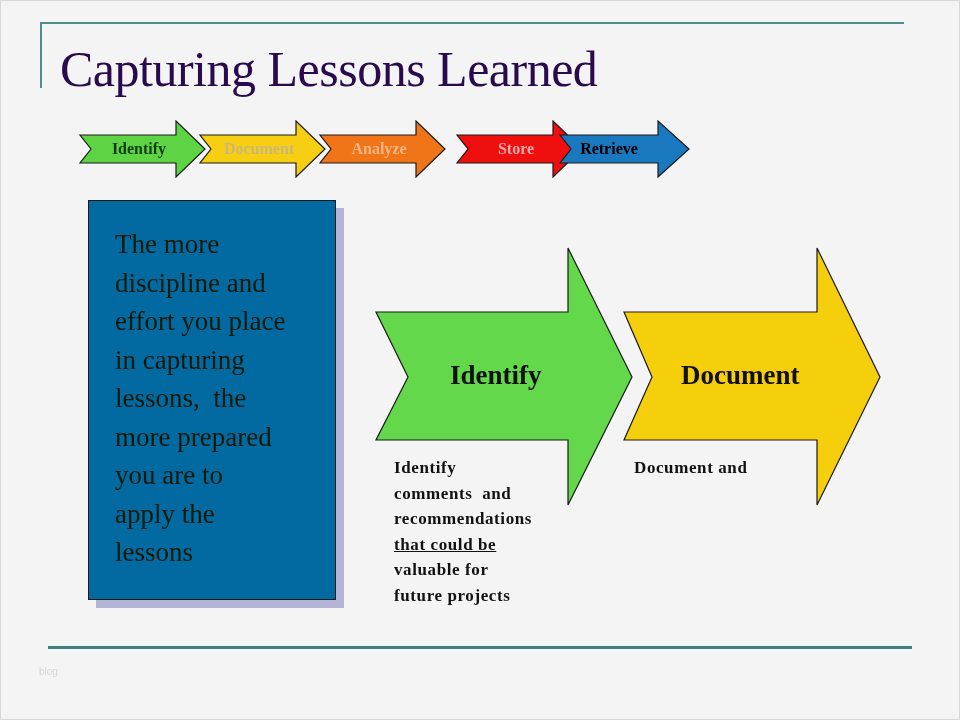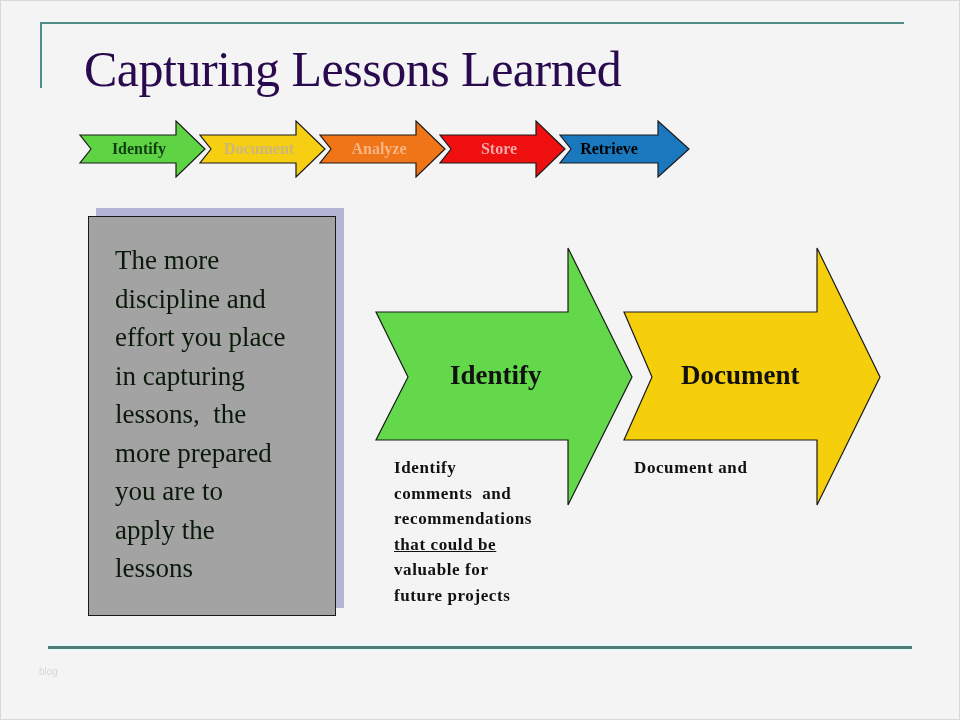--- a/index.html
+++ b/index.html
@@ -21,38 +21,37 @@
     position: absolute; left: 40px; top: 22px; width: 2px; height: 66px;
     background: #4f8e86;
   }
   .title {
     position: absolute; left: 60px; top: 38px;
     font-family: "Liberation Serif", serif;
     font-size: 50px; line-height: 62px;
     color: #2a0a4f;
     letter-spacing: -0.5px;
     white-space: nowrap;
-    margin-left: 24px;
   }
   .small-arrow {
     position: absolute; top: 120px; width: 130px; height: 58px;
   }
   .small-arrow svg { position: absolute; left: 0; top: 0; }
   .small-arrow .lbl {
     position: absolute; top: 19px; height: 20px; line-height: 20px;
     font-family: "Liberation Serif", serif; font-weight: bold; font-size: 16px;
     text-align: center; white-space: nowrap;
   }
   .quote-shadow {
     position: absolute; left: 96px; top: 208px; width: 248px; height: 400px;
     background: #b4b4d4;
   }
   .quote-box {
-    position: absolute; left: 88px; top: 216px; width: 246px; height: 398px;
-    background: #a3a3a3;
+    position: absolute; left: 88px; top: 200px; width: 246px; height: 398px;
+    background: #0369a1;
     border: 1px solid #1a1a1a;
   }
   .quote-text {
     position: absolute; left: 26px; top: 24px; width: 215px;
     font-family: "Liberation Serif", serif;
     font-size: 27px; line-height: 38.5px;
     color: #0a1a0a;
   }
   .big-arrow { position: absolute; }
   .big-arrow .lbl {
@@ -96,21 +95,21 @@
     <polygon points="2,15 98,15 98,1 127,29 98,57 98,43 2,43 13,29" fill="#f6cf12" stroke="#1a1a1a" stroke-width="1.2"></polygon>
   </svg>
   <span class="lbl" style="left:18px; width:86px; color:#cdb67a;">Document</span>
 </div>
 <div class="small-arrow" style="left:318px;">
   <svg width="130" height="58" viewBox="0 0 130 58">
     <polygon points="2,15 98,15 98,1 127,29 98,57 98,43 2,43 13,29" fill="#f07418" stroke="#1a1a1a" stroke-width="1.2"></polygon>
   </svg>
   <span class="lbl" style="left:18px; width:86px; color:#f6b584;">Analyze</span>
 </div>
-<div class="small-arrow" style="left:438px;">
+<div class="small-arrow" style="left:455px;">
   <svg width="130" height="58" viewBox="0 0 130 58">
     <polygon points="2,15 98,15 98,1 127,29 98,57 98,43 2,43 13,29" fill="#f00f0f" stroke="#1a1a1a" stroke-width="1.2"></polygon>
   </svg>
   <span class="lbl" style="left:18px; width:86px; color:#f2a8a8;">Store</span>
 </div>
 <div class="small-arrow" style="left:558px;">
   <svg width="134" height="58" viewBox="0 0 134 58">
     <polygon points="2,15 100,15 100,1 131,29 100,57 100,43 2,43 13,29" fill="#1a78bf" stroke="#1a1a1a" stroke-width="1.2"></polygon>
   </svg>
   <span class="lbl" style="left:7px; width:88px; color:#000000;">Retrieve</span>

